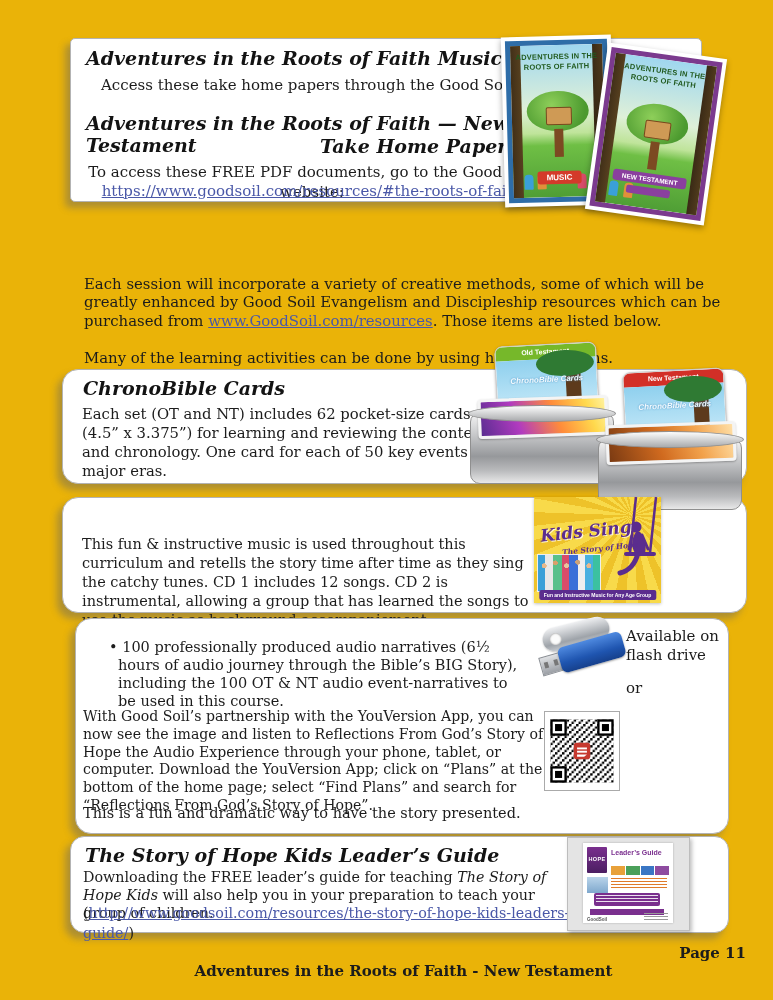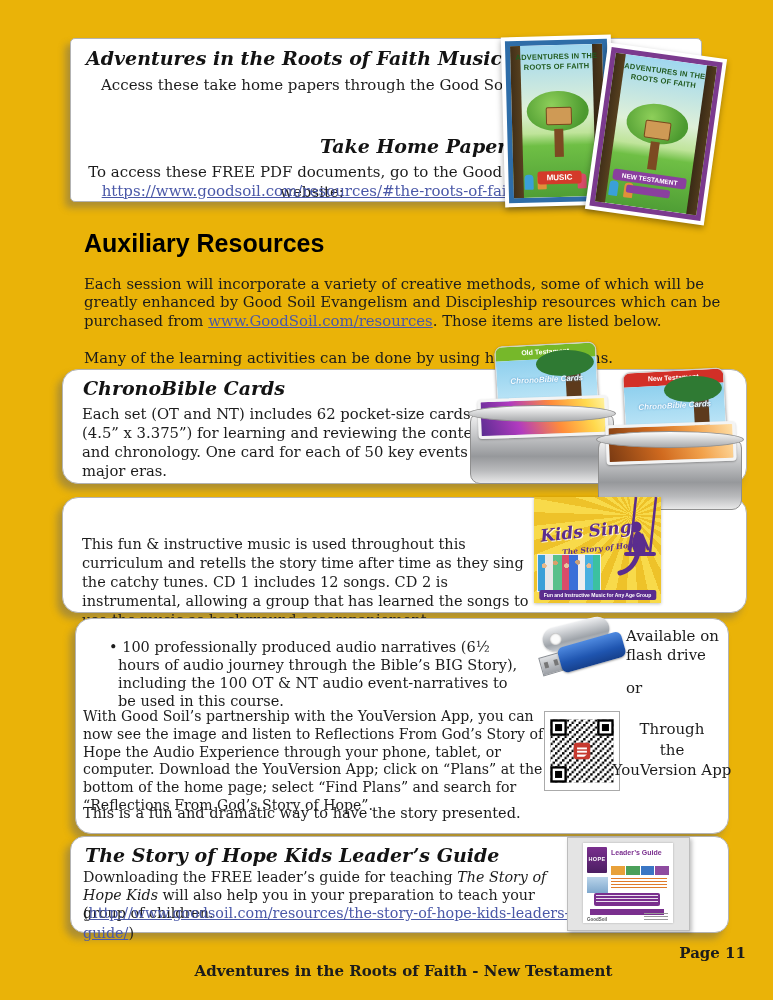--- a/index.html
+++ b/index.html
@@ -158,20 +158,21 @@
      background:repeating-linear-gradient(180deg,#999 0 1px,transparent 1px 3px);}
 </style>
 </head>
 <body>
 
 <div class="page">
 
   <section class="box box1">
     <div class="abs btitle b1-title1">Adventures in the Roots of Faith Music</div>
     <div class="abs body b1-line1">Access these take home papers through the Good Soil website.</div>
+    <div class="abs btitle b1-title2">Adventures in the Roots of Faith — New Testament</div>
     <div class="abs btitle b1-title2b">Take Home Papers</div>
     <div class="abs body b1-line2">To access these FREE PDF documents, go to the Good Soil website:</div>
     <div class="abs b1-link">
       <a class="link" href="#">https://www.goodsoil.com/resources/#the-roots-of-faith</a>
     </div>
   </section>
 
   <div class="cover cover1">
     <div class="cover-frame">
       <div class="cover-sky"></div>
@@ -196,21 +197,20 @@
       <div class="tree-house"></div>
       <div class="tree-trunk"></div>
       <div class="cover-title">ADVENTURES IN THE ROOTS OF FAITH</div>
       <div class="kid k1"></div>
       <div class="kid k2"></div>
       <div class="cover-badge">NEW TESTAMENT</div>
       <div class="badge-sub"></div>
     </div>
   </div>
 
-  <h1 class="aux-heading">Auxiliary Resources</h1>
   <p class="p1 body"><span>Each session will incorporate a variety of creative methods, some of which will be greatly enhanced by Good Soil Evangelism and Discipleship resources which can be purchased from </span><a class="link" href="#">www.GoodSoil.com/resources</a><span>.  Those items are listed below.</span></p>
   <p class="p2 body">Many of the learning activities can be done by using household items.</p>
 
   <section class="box box2">
     <div class="abs btitle b2-title">ChronoBible Cards</div>
     <div class="abs body b2-body">Each set (OT and NT) includes 62 pocket-size cards (4.5” x 3.375”) for learning and reviewing the content and chronology. One card for each of 50 key events in 12 major eras.</div>
   </section>
   <div class="tins">
     <div class="tin ot">
       <div class="tin-lid-card">
@@ -302,25 +302,20 @@
           <rect x="3" y="23" width="3" height="3" fill="#000"></rect>
       </g>
       <g>
         <rect x="11" y="11" width="7" height="7" rx="1.2" fill="#c6392f"></rect>
         <rect x="12.4" y="13" width="4.2" height="0.8" fill="#fff"></rect>
         <rect x="12.4" y="14.4" width="4.2" height="0.8" fill="#fff"></rect>
         <path d="M12.4 16 l4.2 0 -1.2 1 -3 0 z" fill="#fff"></path>
       </g>
     </svg>
   </div>
-  <div class="through">
-    <div>Through</div>
-    <div>the</div>
-    <div>YouVersion App</div>
-  </div>
 
   <section class="box box5">
     <div class="abs body b5-body"><span>Downloading the FREE leader’s guide for teaching </span><span class="ital">The Story of Hope Kids</span><span> will also help you in your preparation to teach your group of children.</span></div>
     <div class="abs btitle b5-title">The Story of Hope Kids Leader’s Guide</div>
     <div class="abs body b5-linkline"><span>(</span><a class="link" href="#">http://www.goodsoil.com/resources/the-story-of-hope-kids-leaders-guide/</a><span>)</span></div>
   </section>
   <div class="guide-thumb">
     <div class="gt-page">
       <div class="gt-cover">
         <div class="gt-cover-text">HOPE</div>

